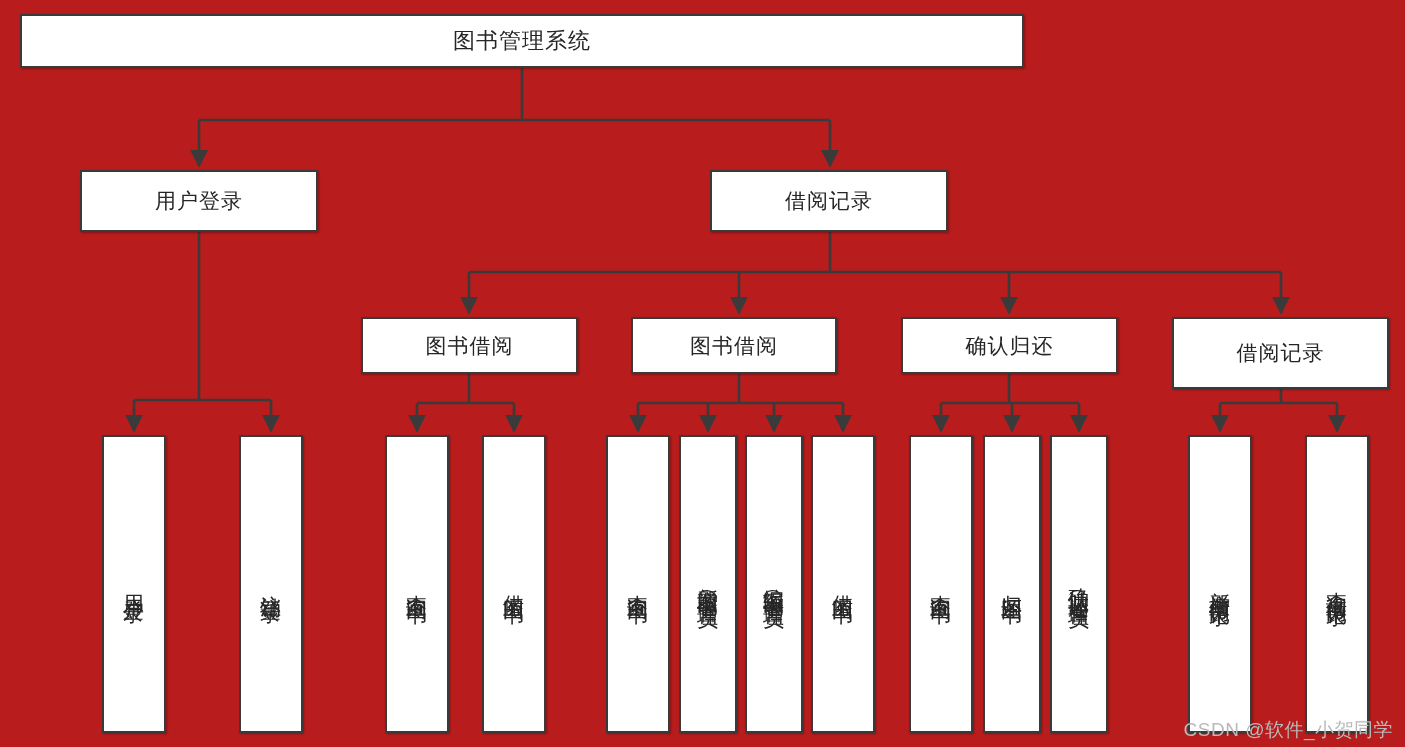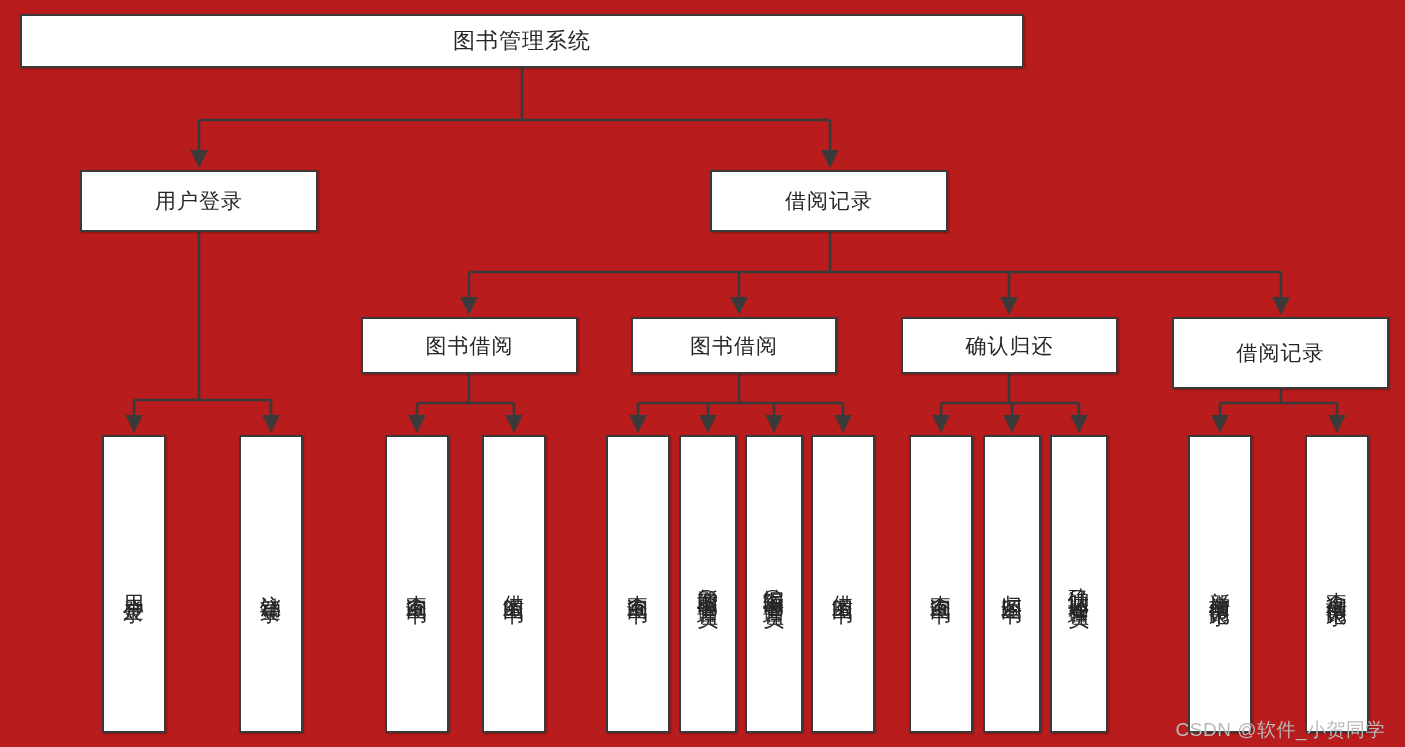--- a/index.html
+++ b/index.html
@@ -52,21 +52,21 @@
   .node.v .vtext {
     writing-mode: vertical-rl;
     text-orientation: upright;
     white-space: nowrap;
   }
   .node.root {
     font-size: 22px;
   }
   .watermark {
     position: absolute;
-    right: 20px;
+    right: 12px;
     bottom: 4px;
     font-size: 19px;
     color: #b9b9b9;
     letter-spacing: 0.5px;
     white-space: nowrap;
     user-select: none;
   }
 </style>
 </head>
 <body>

